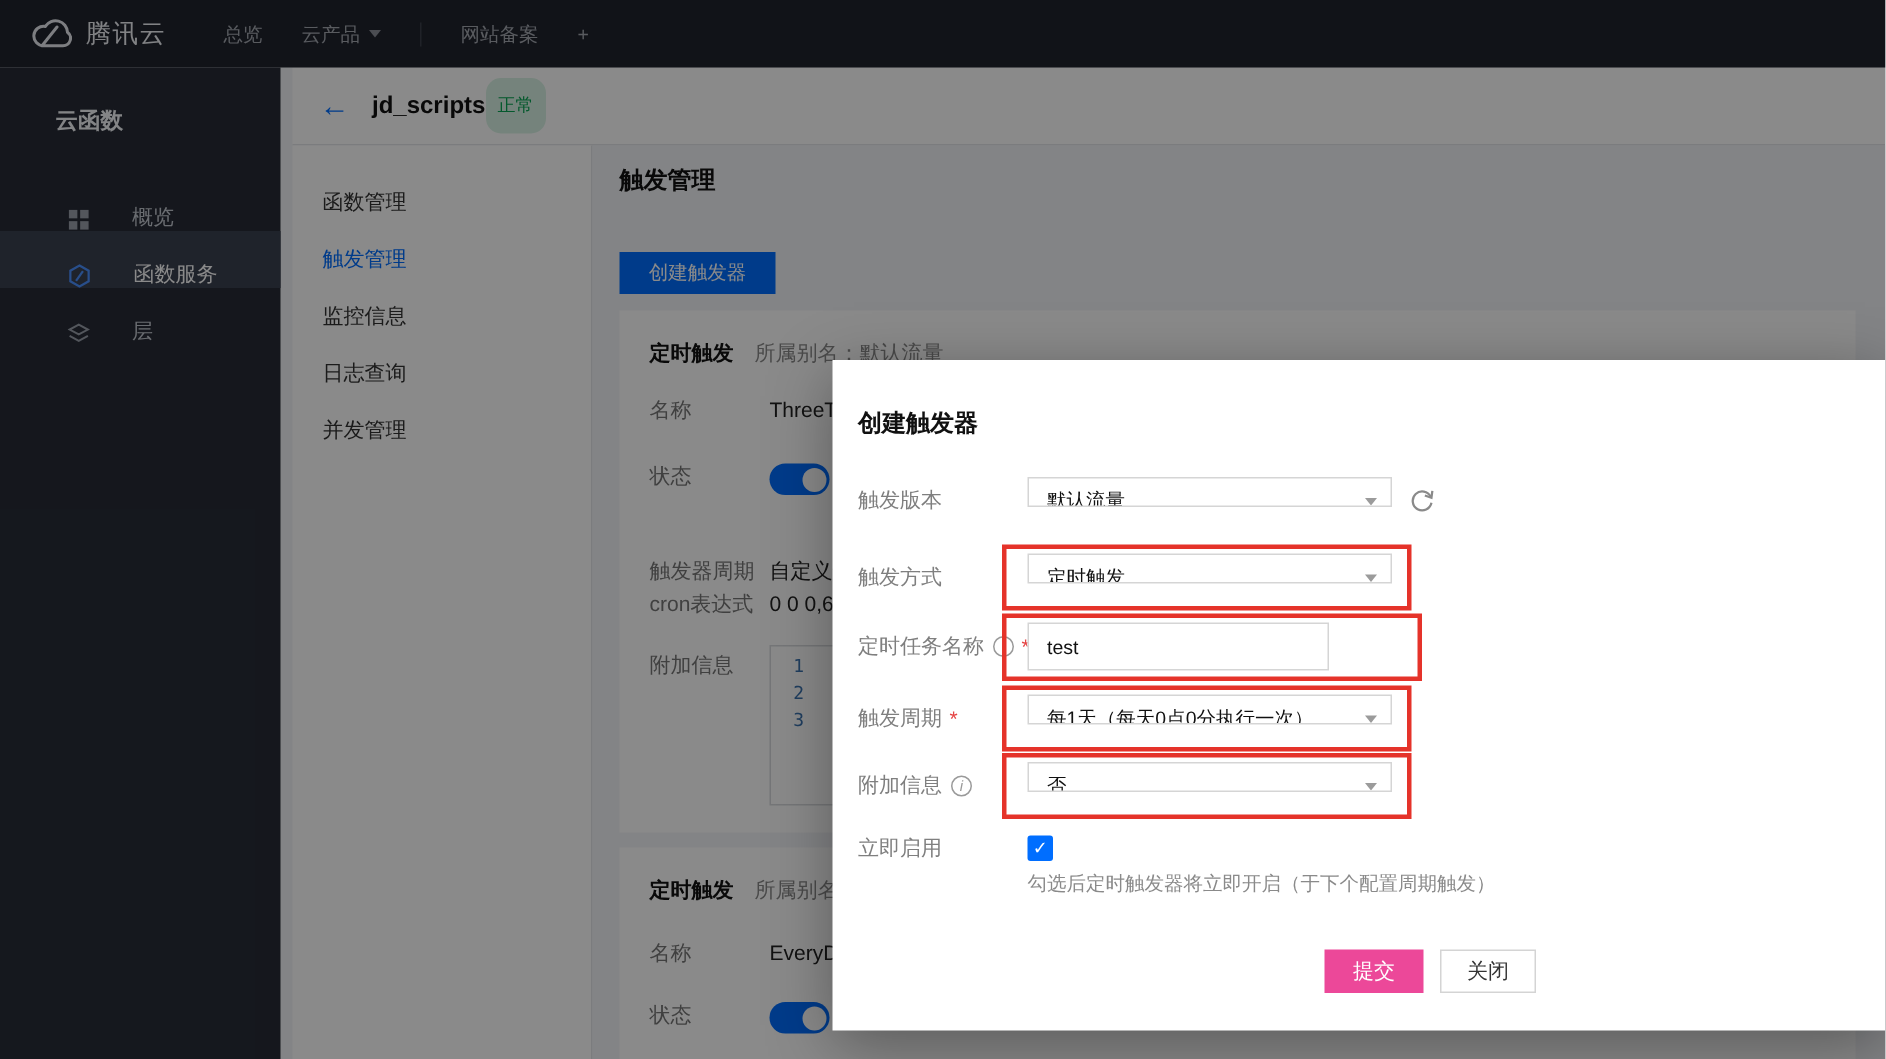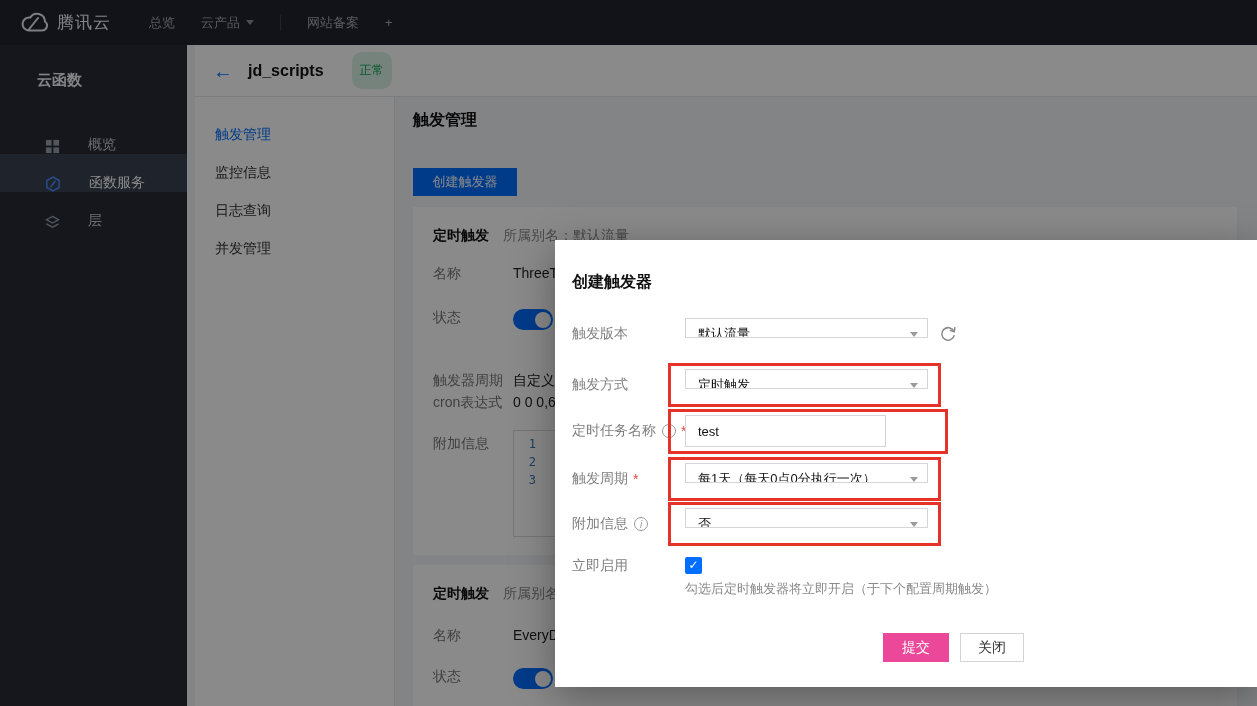--- a/index.html
+++ b/index.html
@@ -24,21 +24,21 @@
   .side-item { height:38px; display:flex; align-items:flex-end; padding-left:45px; gap:28px; cursor:pointer; }
   .side-item .lbl { color:#c3c7cf; font-size:14px; }
   .side-item.active { background:#3a4150; }
   .side-item.active .lbl { color:#fff; }
 
   
   .workspace { position:absolute; left:195px; top:45px; right:0; bottom:0; background:#f3f4f7; }
   .fn-header { position:absolute; left:0; top:0; right:0; height:52px; background:#fff; border-bottom:1px solid #e3e5e9; display:flex; align-items:center; padding-left:18px; }
   .back-arrow { color:#006eff; font-size:20px; font-weight:bold; cursor:pointer; line-height:1; }
   .fn-name { margin-left:15px; font-size:16px; font-weight:bold; color:#111; }
-  .status-badge { margin-left:28px; background:#d9f3e5; color:#09a454; font-size:12px; padding:10px 8px; border-radius:10px; }
+  .status-badge { margin-left:0; background:#d9f3e5; color:#09a454; font-size:12px; padding:10px 8px; border-radius:10px; }
 
   .subnav { position:absolute; left:0; top:52px; bottom:0; width:200px; background:#fff; border-right:1px solid #e3e5e9; padding-top:18px; }
   .subnav-item { height:38px; line-height:38px; padding-left:20px; font-size:14px; color:#333; cursor:pointer; }
   .subnav-item.active { color:#006eff; }
 
   .main { position:absolute; left:200px; top:52px; right:0; bottom:0; background:#f3f4f7; }
   .page-title { position:absolute; left:18px; top:13px; font-size:16px; font-weight:bold; color:#111; }
   .create-btn { position:absolute; left:18px; top:71px; width:104px; height:28px; background:#006eff; color:#fff; font-size:13px; border:none; cursor:pointer; }
 
   .card { position:absolute; left:18px; right:20px; background:#fff; }
@@ -127,20 +127,21 @@
   </aside>
 
   <div class="workspace">
     <div class="fn-header">
       <span class="back-arrow">←</span>
       <span class="fn-name">jd_scripts</span>
       <span class="status-badge">正常</span>
     </div>
 
     <nav class="subnav">
+      <div class="subnav-item">函数管理</div>
       <div class="subnav-item active">触发管理</div>
       <div class="subnav-item">监控信息</div>
       <div class="subnav-item">日志查询</div>
       <div class="subnav-item">并发管理</div>
     </nav>
 
     <main class="main">
       <h1 class="page-title">触发管理</h1>
       <button class="create-btn">创建触发器</button>
 

